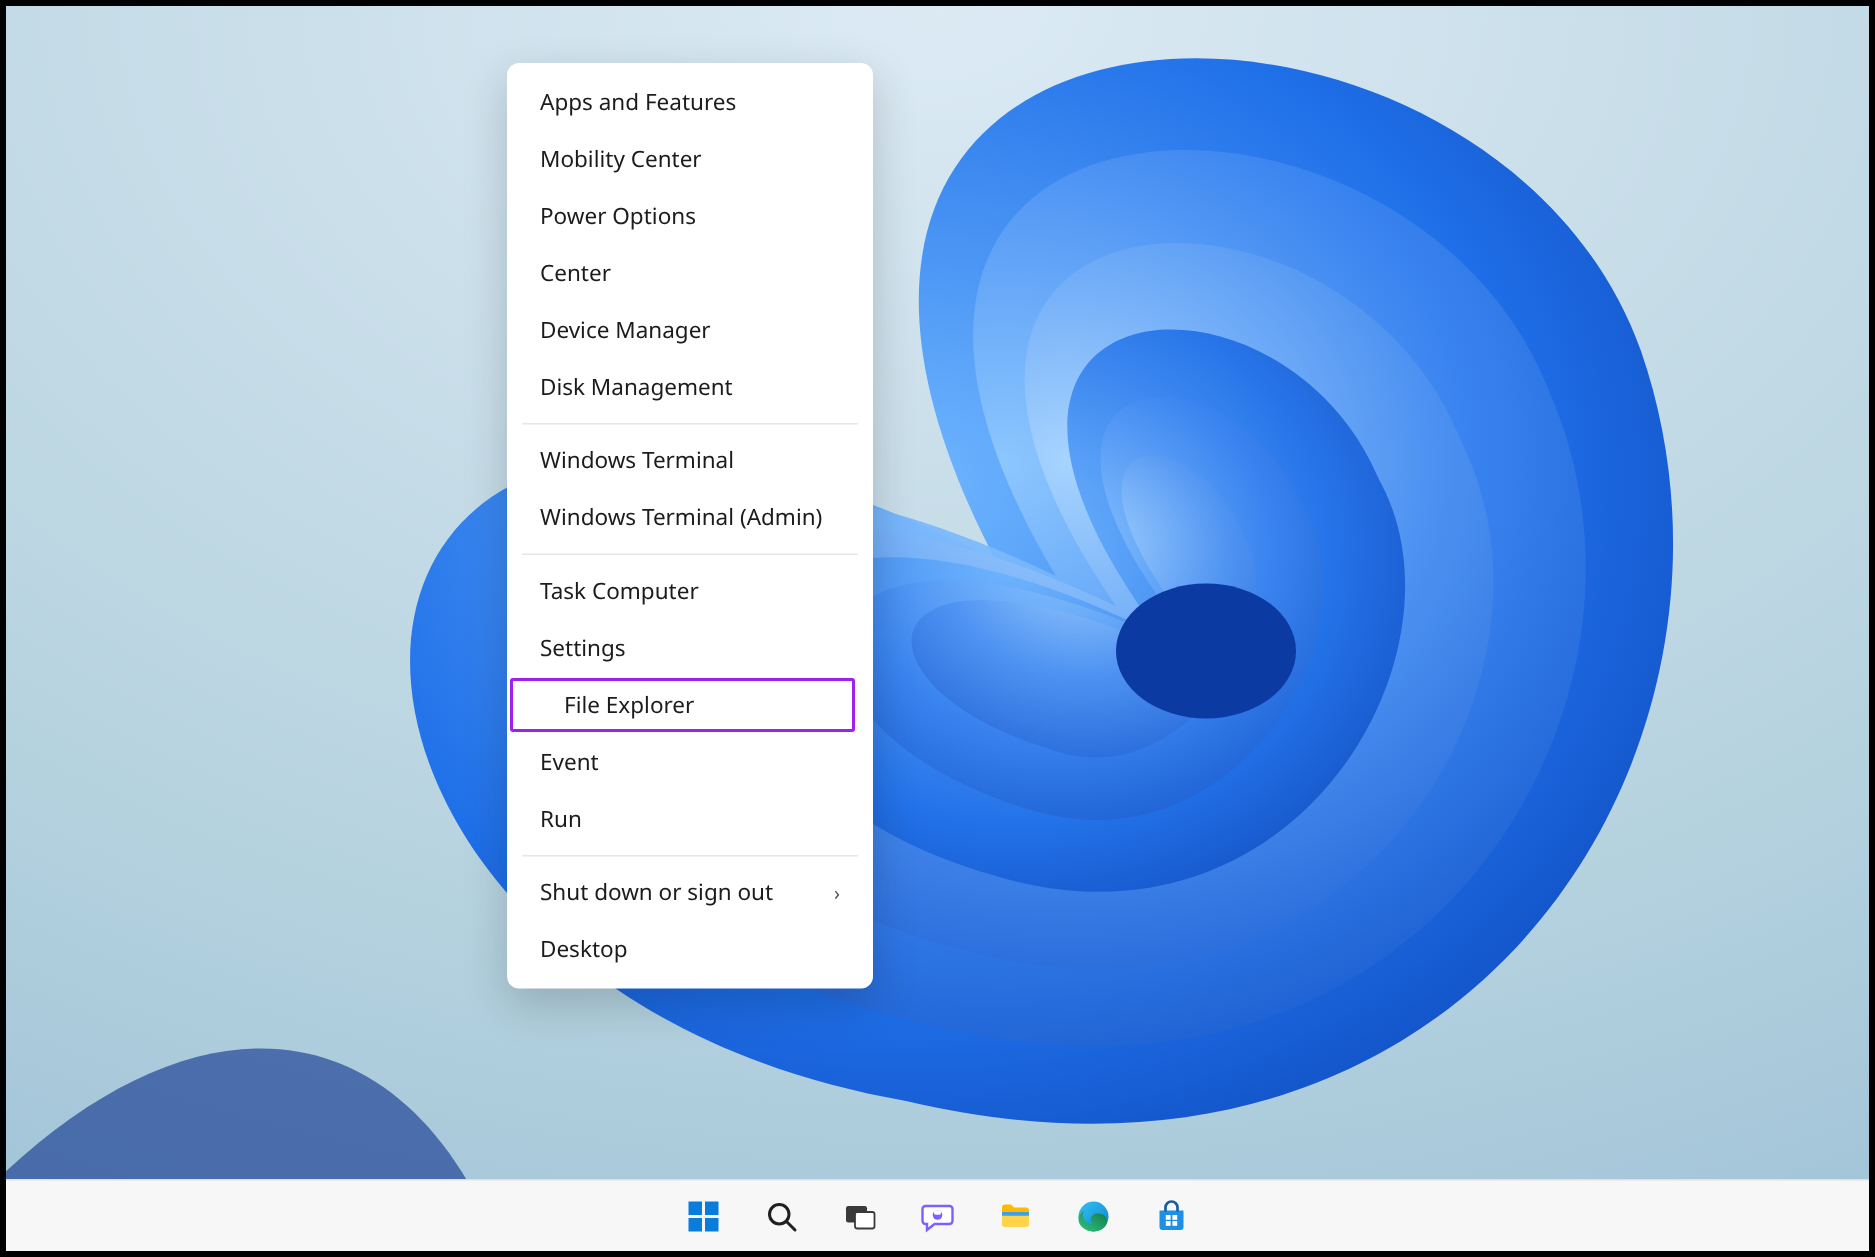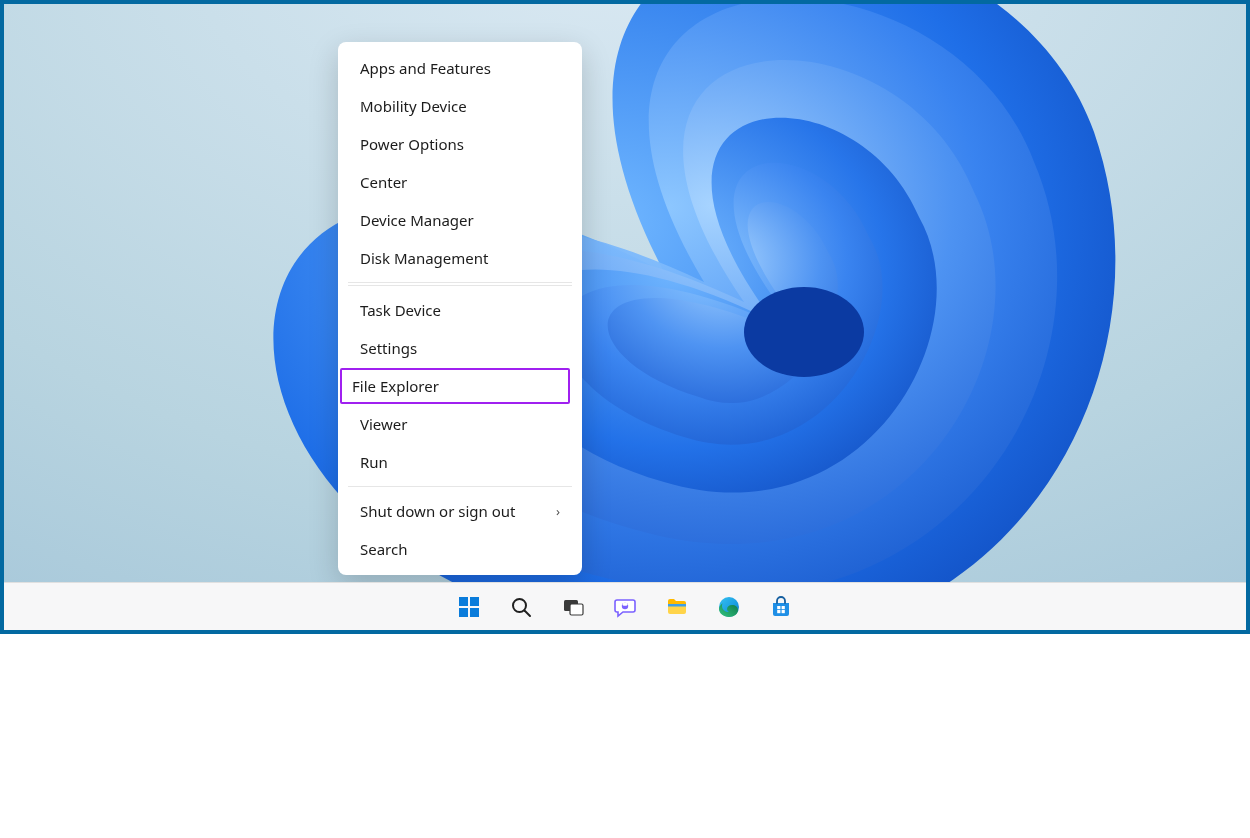--- a/index.html
+++ b/index.html
@@ -1,22 +1,22 @@
 <!DOCTYPE html>
 <html><head>
   <meta charset="utf-8">
   <style>
     * { margin: 0; padding: 0; box-sizing: border-box; }
     html, body { width: 1250px; height: 838px; overflow: hidden; font-family: "Segoe UI", system-ui, -apple-system, sans-serif; }
     
     .frame {
       position: relative;
       width: 1250px;
-      height: 634px;
-      border: 4px solid #0369a1;
+      height: 838px;
+      border: 4px solid #000000;
       background: #b8d4e0;
     }
     
     .wallpaper {
       position: absolute;
       inset: 0;
       overflow: hidden;
     }
     
     .wallpaper svg { width: 100%; height: 100%; display: block; }
@@ -59,21 +59,21 @@
       font-size: 13px;
       color: #555;
     }
     
     .highlighted {
       outline: 2px solid #a020f0;
       outline-offset: -2px;
       border-radius: 2px;
       margin-left: 2px;
       margin-right: 12px;
-      padding-left: 12px;
+      padding-left: 36px;
       padding-right: 20px;
     }
     
     .taskbar {
       position: absolute;
       left: 0; right: 0; bottom: 0;
       height: 48px;
       background: #f7f7f8;
       border-top: 1px solid #e0e0e0;
       display: flex;
@@ -138,65 +138,73 @@
     </svg>
   </div>
 
   <div class="context-menu">
 
     <div class="menu-group">
       <div class="menu-item">
           <span class="label">Apps and Features</span>
         </div>
       <div class="menu-item">
-          <span class="label">Mobility Device</span>
+          <span class="label">Mobility Center</span>
         </div>
       <div class="menu-item">
           <span class="label">Power Options</span>
         </div>
       <div class="menu-item">
           <span class="label">Center</span>
         </div>
       <div class="menu-item">
           <span class="label">Device Manager</span>
         </div>
       <div class="menu-item">
           <span class="label">Disk Management</span>
         </div>
     </div>
     <div class="menu-sep"></div>
 
+    <div class="menu-group">
+      <div class="menu-item">
+          <span class="label">Windows Terminal</span>
+        </div>
+      <div class="menu-item">
+          <span class="label">Windows Terminal (Admin)</span>
+        </div>
+    </div>
     <div class="menu-sep"></div>
 
     <div class="menu-group">
       <div class="menu-item">
-          <span class="label">Task Device</span>
+          <span class="label">Task Computer</span>
         </div>
       <div class="menu-item">
           <span class="label">Settings</span>
         </div>
       <div class="menu-item highlighted">
           <span class="label">File Explorer</span>
         </div>
       <div class="menu-item">
-          <span class="label">Viewer</span>
+          <span class="label">Event</span>
         </div>
       <div class="menu-item">
           <span class="label">Run</span>
         </div>
     </div>
     <div class="menu-sep"></div>
 
     <div class="menu-group">
       <div class="menu-item">
         <span class="label">Shut down or sign out</span>
         <span class="chevron">›</span>
       </div>
       <div class="menu-item">
-          <span class="label">Search</span>
+          <span class="label">Desktop</span>
         </div>
     </div>
   </div>
 
   <div class="taskbar">
     <div class="tb-item" title="Start">
       <svg viewBox="0 0 24 24">
         <rect x="2" y="2" width="9" height="9" fill="#0A7CDB"></rect>
         <rect x="13" y="2" width="9" height="9" fill="#0A7CDB"></rect>
         <rect x="2" y="13" width="9" height="9" fill="#0A7CDB"></rect>

